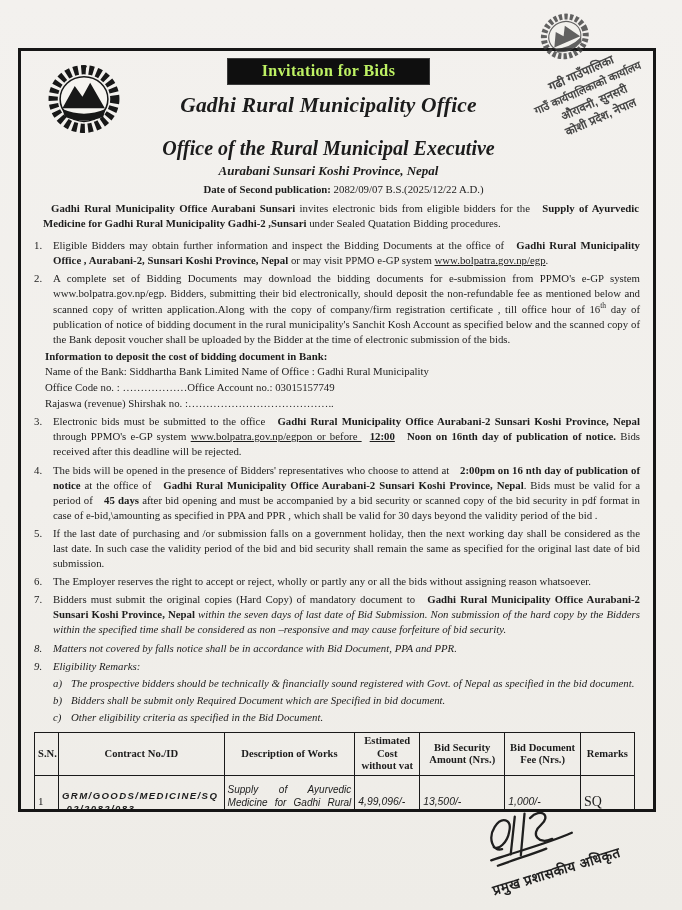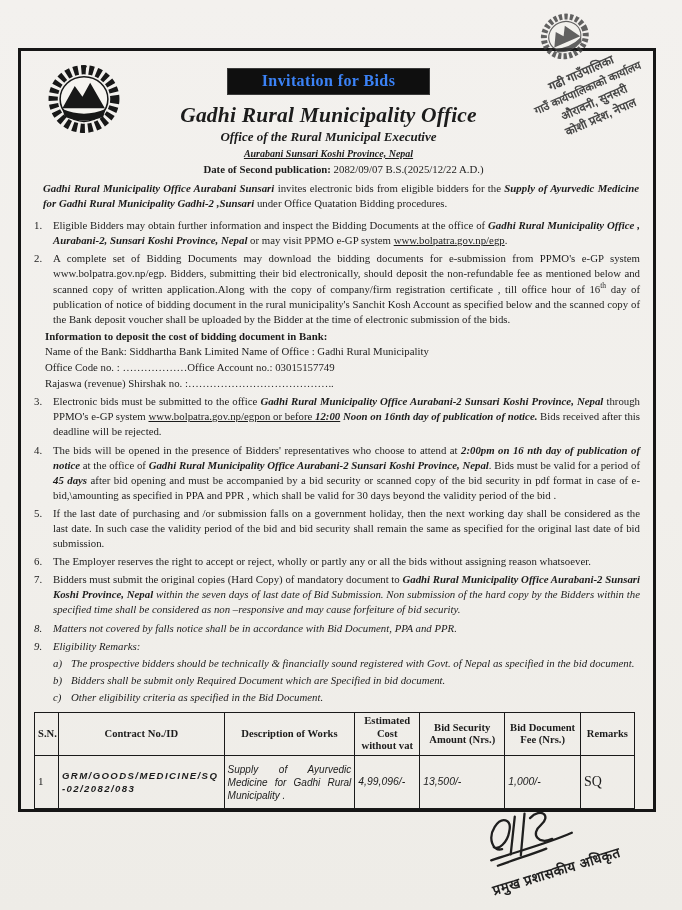--- a/index.html
+++ b/index.html
@@ -13,40 +13,40 @@
     position:absolute;left:18px;top:48px;width:638px;height:764px;
     border:3px solid #161616;box-sizing:border-box;
     padding:5px 12px 0 13px;overflow:hidden;
   }
   
   .header{display:flex;align-items:flex-start;}
   .logo-box{width:100px;flex:none;padding-top:6px;text-align:center;}
   .head-center{flex:1;text-align:center;}
   .head-spacer{width:118px;flex:none;}
   .banner{
-    display:inline-block;background:#0f0f0f;color:#3b82f6;
+    display:inline-block;background:#0f0f0f;color:#bef264;
     font-weight:bold;font-size:16px;letter-spacing:.4px;
-    padding:3px 34px 4px;margin-top:12px;border:1px solid #3a3a3a;
+    padding:3px 34px 4px;margin-top:2px;border:1px solid #3a3a3a;
   }
   .org-name{font-weight:bold;font-style:italic;font-size:21.5px;margin-top:8px;letter-spacing:.2px;}
-  .org-sub{font-weight:bold;font-style:italic;font-size:13px;margin-top:1px;}
-  .org-addr{font-weight:bold;font-style:italic;font-size:10px;margin-top:3px;text-decoration:underline;}
+  .org-sub{font-weight:bold;font-style:italic;font-size:20px;margin-top:19px;}
+  .org-addr{font-weight:bold;font-style:italic;font-size:13px;margin-top:3px;}
   .bid-line{text-align:center;margin-top:9px;font-size:13px;}
   .bid-line .lbl{font-weight:bold;}
   .bid-line .val{font-family:"Liberation Sans",sans-serif;font-weight:bold;font-size:12.5px;}
   .date-line{text-align:center;margin-top:4px;font-size:10.8px;}
   .date-line .lbl{font-weight:bold;margin-left:12px;}
   
   .bodytext{font-size:10.8px;line-height:15.1px;}
   .intro{margin:6px 2px 7px 9px;text-align:justify;}
   .item{display:flex;margin-top:3px;}
   .item .num{flex:none;width:19px;}
   .item .txt{flex:1;text-align:justify;padding-right:1px;}
   .i{font-style:italic;}
-  .bi{font-weight:bold;font-style:italic;}
+  .bi{font-weight:bold;margin-left:8px;}
   .ul{text-decoration:underline;}
   .sup{vertical-align:super;font-size:7.5px;line-height:0;}
   .bank{margin:2px 0 3px 11px;line-height:15.6px;}
   .bank .bh{font-weight:bold;}
   .sub-item{display:flex;margin-top:2px;font-style:italic;}
   .sub-item .snum{flex:none;width:18px;}
   .sub-item .stxt{flex:1;text-align:justify;}
   .sublist{margin-left:19px;}
   
   table.bid{border-collapse:collapse;width:99%;margin-top:7px;table-layout:fixed;}
@@ -119,21 +119,21 @@
       </div>
       <div class="head-spacer"></div>
     </div>
 
     <div class="date-line">
       <span class="lbl">Date of Second publication: </span><span>2082/09/07 B.S.(2025/12/22 A.D.)</span>
     </div>
 
     <div class="bodytext">
 
-      <div class="intro"><span class="bi">Gadhi Rural Municipality Office Aurabani Sunsari</span><span> invites electronic bids from eligible bidders for the </span><span class="bi">Supply of Ayurvedic Medicine for Gadhi Rural Municipality Gadhi-2 ,Sunsari</span><span>  under Office Quatation Bidding procedures.</span></div>
+      <div class="intro"><span class="bi">Gadhi Rural Municipality Office Aurabani Sunsari</span><span> invites electronic bids from eligible bidders for the </span><span class="bi">Supply of Ayurvedic Medicine for Gadhi Rural Municipality Gadhi-2 ,Sunsari</span><span>  under Sealed Quatation Bidding procedures.</span></div>
 
       <div class="item">
         <span class="num">1.</span>
         <span class="txt"><span>Eligible Bidders may obtain further information and inspect the Bidding Documents at the office of </span><span class="bi">Gadhi Rural Municipality Office , Aurabani-2, Sunsari Koshi Province, Nepal</span><span> or may visit PPMO e-GP system </span><span class="ul">www.bolpatra.gov.np/egp</span><span>.</span></span>
       </div>
 
       <div class="item">
         <span class="num">2.</span>
         <span class="txt"><span>A complete set of Bidding Documents may download the bidding documents for e-submission from PPMO's e-GP system www.bolpatra.gov.np/egp. Bidders, submitting their bid electronically,  should  deposit  the  non-refundable fee as mentioned below and scanned copy of written application.Along with the copy of company/firm registration certificate , till office hour of 16</span><span class="sup">th</span><span> day of publication of notice of bidding document in the rural municipality's Sanchit Kosh Account as specified below and the scanned copy of the Bank deposit voucher shall be uploaded by the Bidder at the time of electronic submission of the bids.</span></span>
       </div>

